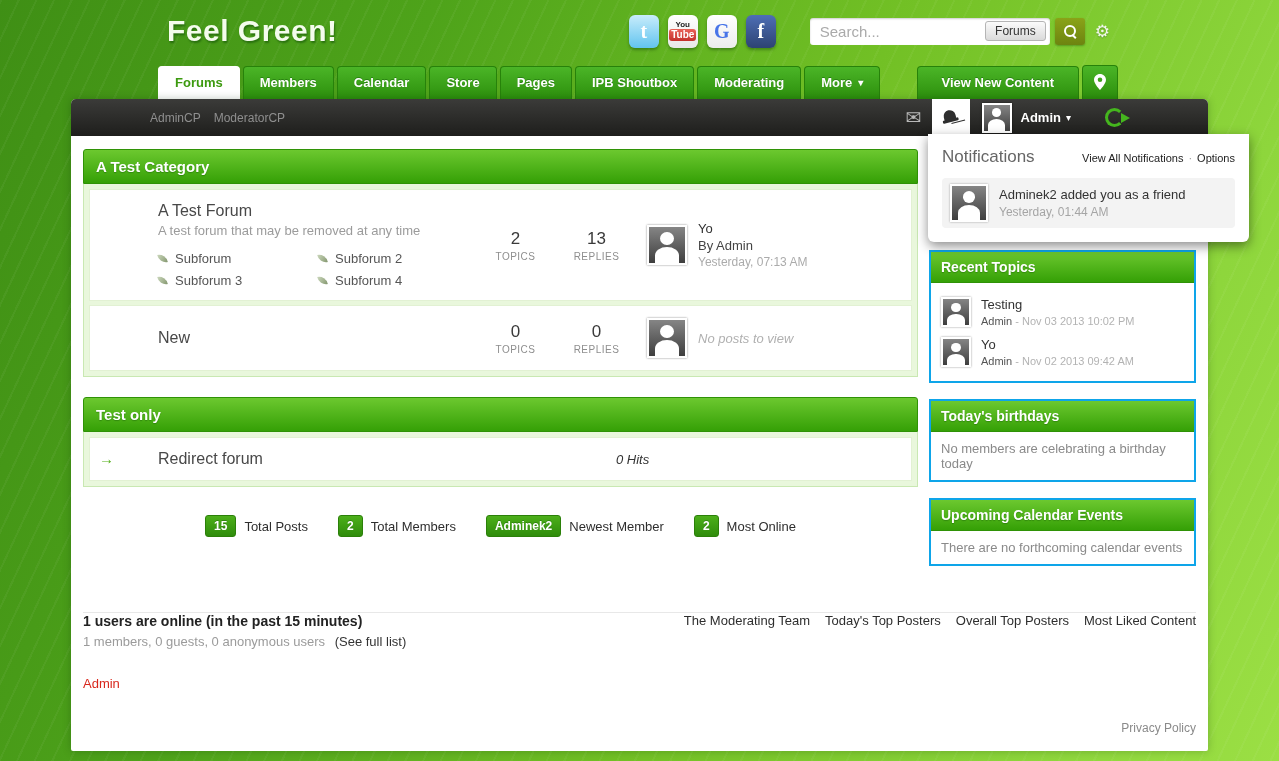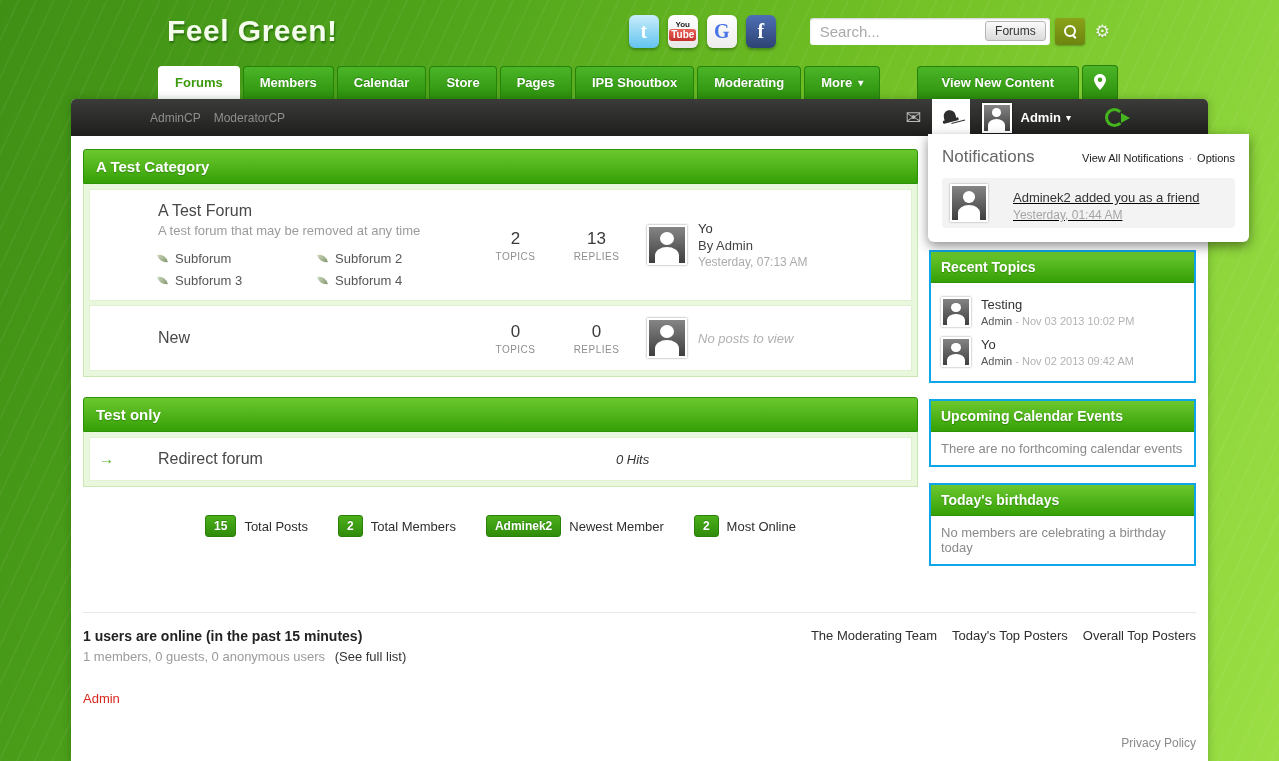--- a/index.html
+++ b/index.html
@@ -111,40 +111,40 @@
   .side-header { background:linear-gradient(#6cc82f,#35a006); border-bottom:1px solid #2f9206; color:#fff; font-size:14px; font-weight:bold; padding:7px 10px; text-shadow:0 1px 1px rgba(0,60,0,0.3); }
   .side-body { background:#fff; padding:9px 10px; }
   .topic-item { display:flex; align-items:center; gap:10px; padding:5px 0; }
   .topic-title { font-size:13px; color:#333; cursor:pointer; }
   .topic-meta { font-size:11px; margin-top:3px; }
   .topic-meta .author { color:#555; cursor:pointer; }
   .topic-meta .date { color:#b3b3b3; }
   .side-empty { font-size:13px; color:#8a8a8a; }
 
   
-  .online-section { margin-top:30px; border-top:1px solid #e8e8e8; padding-top:15px; display:flex; }
+  .online-section { margin-top:30px; border-top:1px solid #e8e8e8; display:flex; }
   .online-left { flex:1; }
   .online-heading { font-size:14px; font-weight:bold; color:#222; }
   .online-details { font-size:13px; color:#9b9b9b; margin-top:5px; }
   .see-full { color:#333; margin-left:6px; cursor:pointer;text-align:center; }
   .member-red { margin-top:27px; font-size:13px; color:#d8271c; cursor:pointer; }
   .online-links { display:flex; gap:15px; font-size:13px; color:#2e2e2e; }
   .online-links span { cursor:pointer; white-space:nowrap; }
   .privacy-row { text-align:right; font-size:12px; color:#8a8a8a; padding:30px 0 10px; }
   .privacy-row span { cursor:pointer; }
 
   
   .notif-panel { position:absolute; left:928px; top:134px; width:321px; background:#fff; border-radius:0 0 6px 6px;
     box-shadow:0 4px 12px rgba(0,0,0,0.45); padding:13px 14px 14px; z-index:50; }
   .notif-head { display:flex; align-items:baseline; }
   .notif-title { font-size:17px; color:#666; }
   .notif-links { margin-left:auto; font-size:11px; color:#222; display:flex; gap:5px; align-items:baseline; }
   .notif-links .lnk { cursor:pointer; }
   .notif-links .sep { color:#999; }
-  .notif-item { margin-top:11px; background:#f3f3f3; border-radius:4px; padding:6px 8px; display:flex; align-items:flex-end; gap:25px; cursor:pointer;text-decoration:underline; }
+  .notif-item { margin-top:11px; background:#f3f3f3; border-radius:4px; padding:6px 8px; display:flex; align-items:center; gap:11px; cursor:pointer; }
   .notif-text { font-size:13px; color:#333; }
   .notif-time { font-size:12px; color:#a5a5a5; margin-top:3px; }
 </style>
 </head>
 <body>
 
 <div class="inner site-header">
   <div class="logo">Feel Green!</div>
   <div class="header-right">
     <div class="social">
@@ -359,48 +359,49 @@
                   <span class="author">Admin</span>
                   <span class="date">-</span>
                   <span class="date">Nov 02 2013 09:42 AM</span>
                 </div>
               </div>
             </div>
           </div>
         </div>
 
         <div class="side-box">
+          <div class="side-header">Today's birthdays</div>
+          <div class="side-body">
+              <div class="side-empty">No members are celebrating a birthday today</div>
+            </div>
+        </div>
+
+        <div class="side-box">
           <div class="side-header">Upcoming Calendar Events</div>
           <div class="side-body">
               <div class="side-empty">There are no forthcoming calendar events</div>
-            </div>
-        </div>
-
-        <div class="side-box">
-          <div class="side-header">Today's birthdays</div>
-          <div class="side-body">
-              <div class="side-empty">No members are celebrating a birthday today</div>
             </div>
         </div>
       </div>
     </div>
 
     <div class="online-section">
       <div class="online-left">
         <div class="online-heading">1 users are online (in the past 15 minutes)</div>
         <div class="online-details">
           <span>1 members, 0 guests, 0 anonymous users</span>
           <span class="see-full">(See full list)</span>
         </div>
         <div class="member-red">Admin</div>
       </div>
       <div class="online-links">
         <span>The Moderating Team</span>
         <span>Today's Top Posters</span>
         <span>Overall Top Posters</span>
+        <span>Most Liked Content</span>
       </div>
     </div>
 
     <div class="privacy-row"><span>Privacy Policy</span></div>
   </div>
 </div>
 
 <div class="notif-panel">
   <div class="notif-head">
     <span class="notif-title">Notifications</span>

